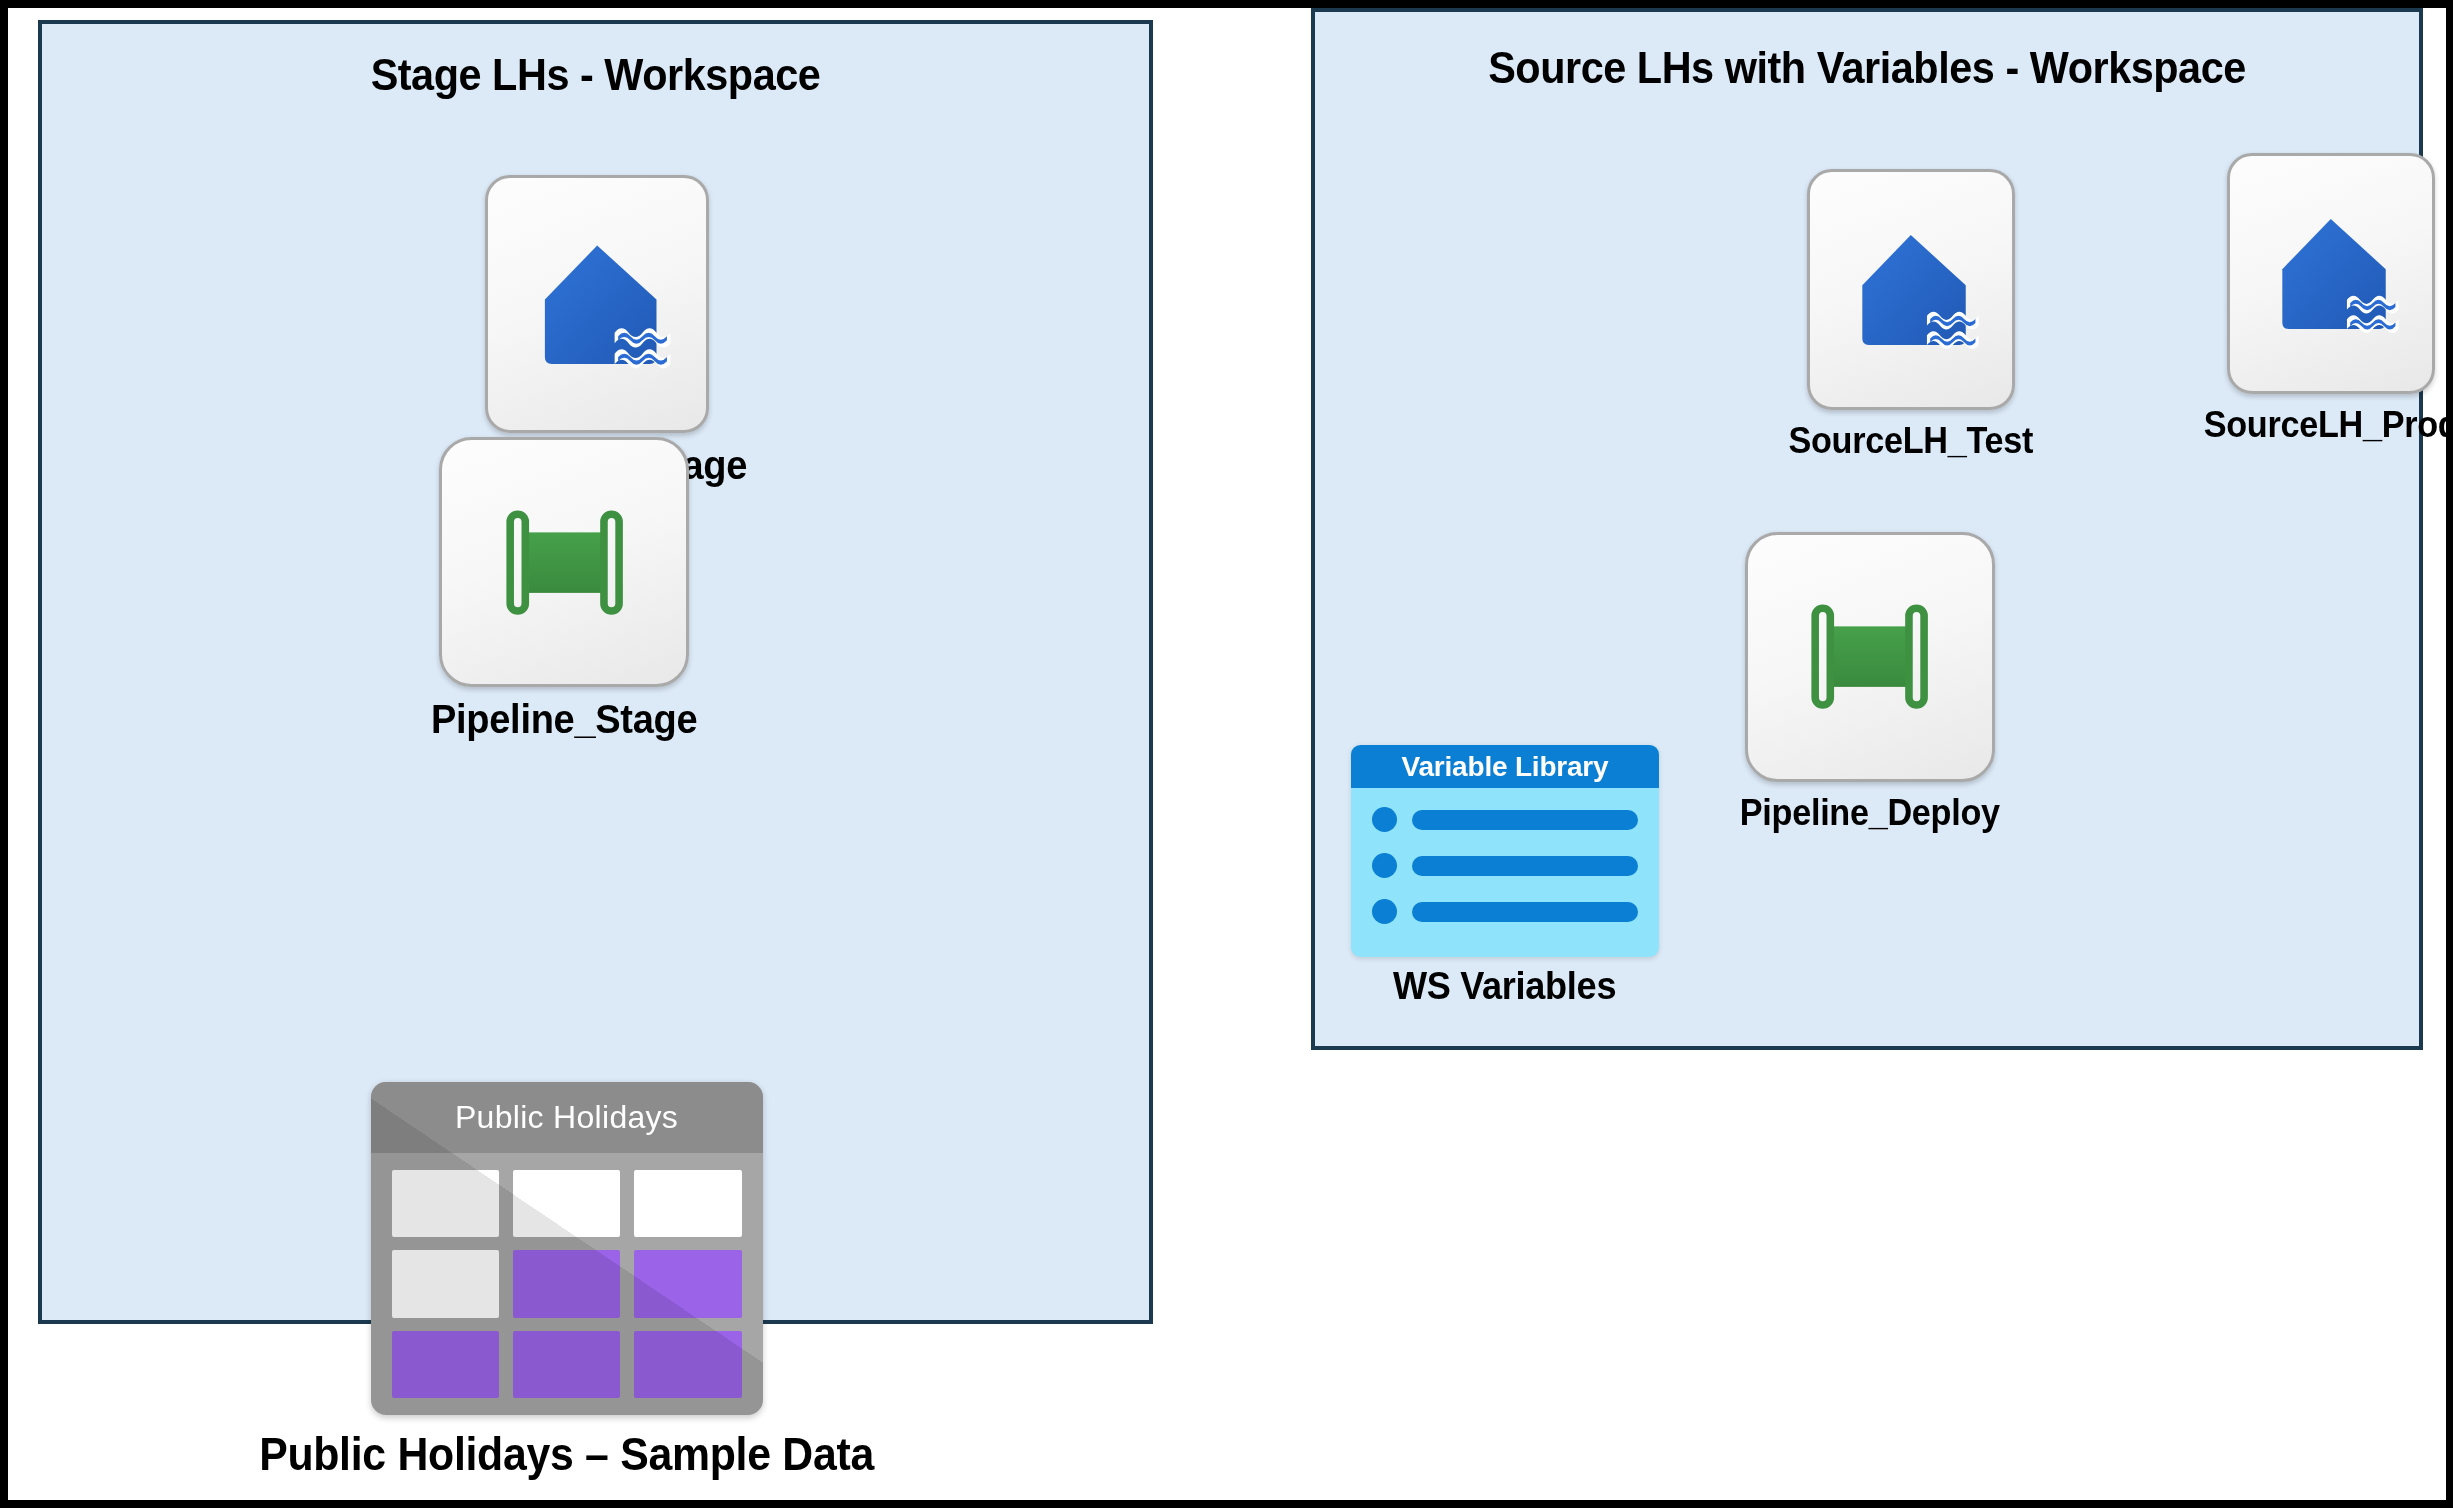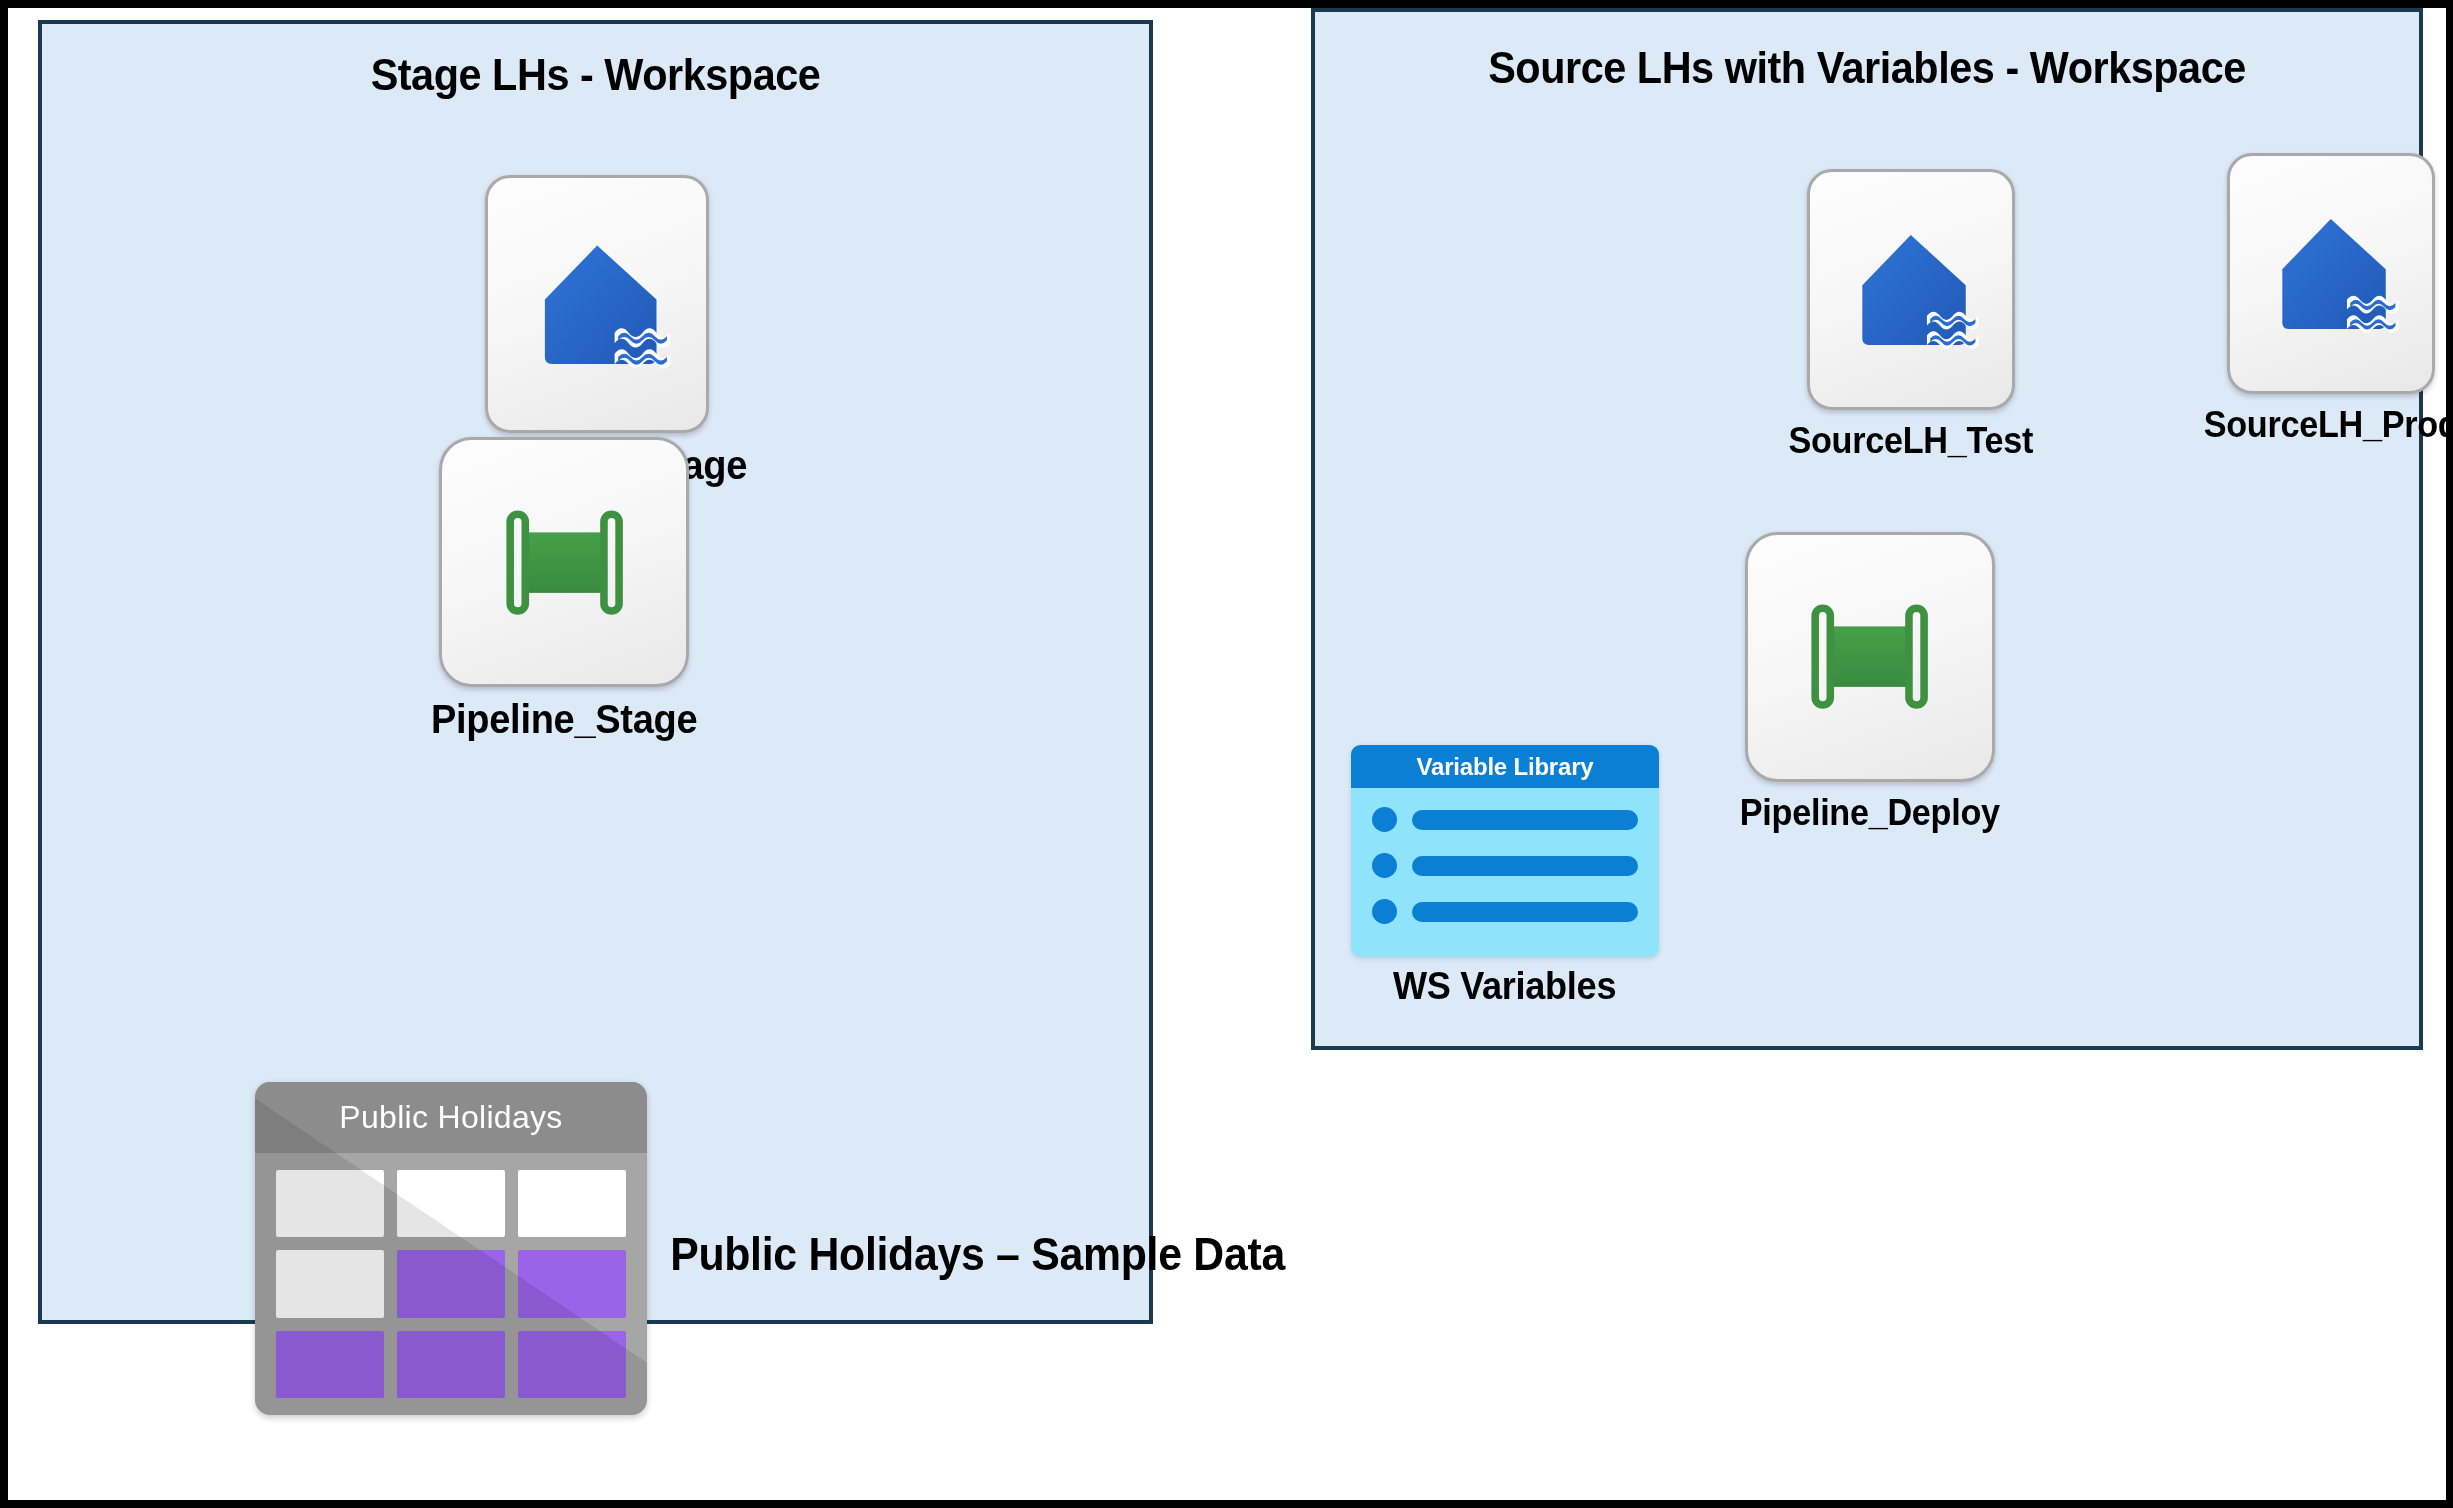--- a/index.html
+++ b/index.html
@@ -111,21 +111,21 @@
     border-radius: 9.6px;
     overflow: hidden;
     background: #8fe3fb;
     box-shadow: 0 1.9px 4.8px rgba(0,0,0,0.12);
   }
   .varlib-header {
     height: 43px;
     background: #0b7fd4;
     color: #ffffff;
     font-weight: bold;
-    font-size: 24px;
+    font-size: 28px;
     display: flex;
     align-items: center;
     justify-content: center;
     letter-spacing: -0.2px;
   }
   .varlib-rows {
     padding: 19px 21px 0 21px;
     display: flex;
     flex-direction: column;
     gap: 21px;
@@ -146,24 +146,24 @@
     height: 20px;
     border-radius: 10.5px;
     background: #0b7fd4;
     flex: 1 1 auto;
   }
   #variable-library-item .caption { margin-top: 7.6px; font-size: 38px; }
 
   
   #public-holidays-item {
     position: absolute;
-    left: 247px;
+    left: 228px;
     top: 1074px;
     display: flex;
-    flex-direction: row;
+    flex-direction: column;
     align-items: center;
     justify-content: flex-end;
   }
   .table-card {
     width: 392px;
     height: 333px;
     border-radius: 15.3px;
     overflow: hidden;
     position: relative;
     background: #a6a6a6;

